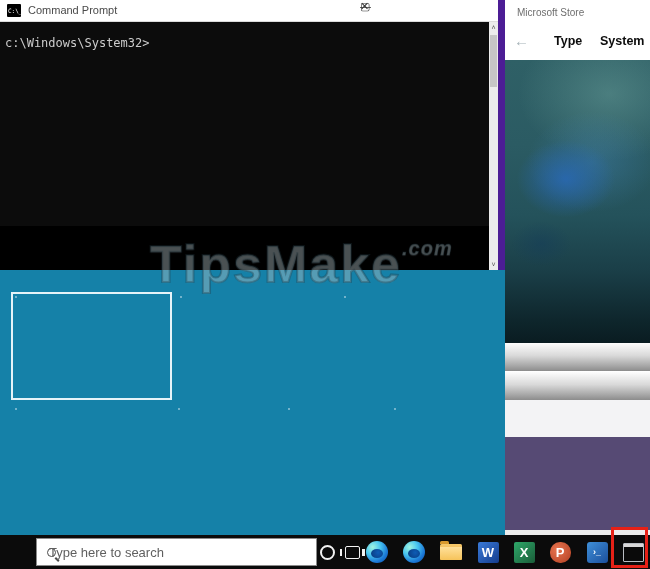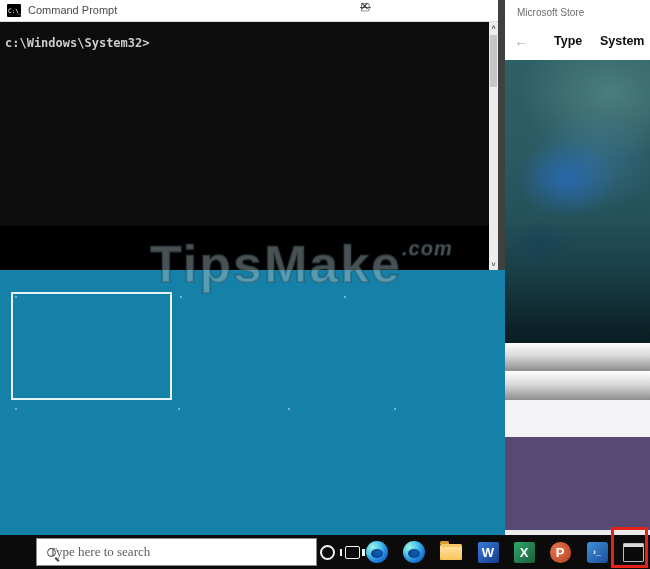--- a/index.html
+++ b/index.html
@@ -1,29 +1,29 @@
 <!DOCTYPE html>
 <html><head>
 <meta charset="utf-8">
 <style>
   html,body{margin:0;padding:0;background:#222;}
-  #screen{position:relative;width:650px;height:569px;background:#404040;overflow:hidden;
+  #screen{position:relative;width:650px;height:569px;background:#4c1d95;overflow:hidden;
           font-family:"Liberation Sans",sans-serif;-webkit-font-smoothing:antialiased;}
   #screen *{box-sizing:border-box;position:absolute;}
 
   
   .win-cmd{left:0;top:0;width:498px;height:270px;background:#000;}
   .cmd-titlebar{left:0;top:0;width:100%;height:22px;background:#fff;border-bottom:1px solid #dcdcdc;}
   .cmd-appicon{left:7px;top:4px;width:14px;height:13px;background:#000;border-radius:1px;}
   .cmd-appicon span{position:static;display:block;color:#fff;font-size:6px;line-height:13px;padding-left:1px;font-family:"DejaVu Sans Mono",monospace;}
   .cmd-title{left:28px;top:4px;font-size:11px;color:#4a4a4a;}
   .cmd-controls{right:0;top:0;width:138px;height:22px;display:flex;flex-direction:row;position:absolute;}
   .cmd-controls div{position:relative;flex:1;display:flex;align-items:center;justify-content:center;
                     font-size:11px;color:#333;cursor:default;}
-  .cmd-body{left:0;top:22px;width:100%;height:204px;background:#0c0c0c;font-weight:bold;}
+  .cmd-body{left:0;top:22px;width:100%;height:204px;background:#0c0c0c;}
   .cmd-prompt{left:5px;top:14px;font-family:"DejaVu Sans Mono",monospace;font-size:12px;color:#cccccc;white-space:pre;}
   .cmd-scroll{right:0;top:0;width:9px;height:248px;background:#ececec;}
   .cmd-scroll .arr{left:0;width:9px;height:11px;display:flex;align-items:center;justify-content:center;
                    font-size:7px;color:#555;position:absolute;}
   .cmd-scroll .arr.up{top:0;} .cmd-scroll .arr.down{bottom:0;}
   .cmd-thumb{left:1px;top:13px;width:7px;height:52px;background:#c6c6c6;}
 
   
   .switcher{left:0;top:270px;width:507px;height:265px;background:#1581a8;
             box-shadow:inset -2px 0 0 rgba(160,220,240,.45);}
@@ -105,21 +105,21 @@
   
   .taskbar{left:0;top:535px;width:650px;height:34px;background:#0b0b0b;z-index:70;}
   .tb-start{left:0;top:0;width:36px;height:34px;display:flex;align-items:center;justify-content:center;}
   .tb-start .panes{position:relative;width:17px;height:17px;display:grid;grid-template-columns:8px 8px;grid-template-rows:8px 8px;gap:1px;}
   .tb-start .panes i{position:relative;background:#f2f2f2;}
   .tb-search{left:36px;top:3px;width:281px;height:28px;background:#fff;border:1px solid #8a8a8a;
              display:flex;align-items:center;gap:8px;padding:0 10px;}
   .tb-search .mag{position:relative;flex:none;width:9px;height:9px;border:1.6px solid #4a4a4a;border-radius:50%;}
   .tb-search .mag:after{content:"";position:absolute;left:8px;top:8px;width:5px;height:1.6px;background:#4a4a4a;transform:rotate(45deg);transform-origin:0 0;}
   .tb-search input{position:relative;border:none;outline:none;flex:1;font-size:13px;color:#333;
-                   font-family:Liberation Serif, serif;background:transparent;}
+                   font-family:Liberation Sans, sans-serif;background:transparent;}
   .tb-search input::placeholder{color:#5f5f5f;opacity:1;}
   .tbi{top:5px;width:24px;height:24px;display:flex;align-items:center;justify-content:center;}
   .i-cortana{left:315px;} .i-cortana b{position:relative;width:15px;height:15px;border:2px solid #f2f2f2;border-radius:50%;}
   .i-taskview{left:340px;}
   .i-taskview .tv{position:relative;width:15px;height:13px;border:1.6px solid #f2f2f2;border-radius:2px;}
   .i-taskview .tv:before{content:"";position:absolute;left:-6px;top:2px;width:2.5px;height:7px;background:#f2f2f2;}
   .i-taskview .tv:after{content:"";position:absolute;right:-6px;top:2px;width:2.5px;height:7px;background:#f2f2f2;}
   .i-edge1{left:365px;} .i-edge2{left:402px;}
   .edge-ball{position:relative;width:22px;height:22px;border-radius:50%;
     background:radial-gradient(circle at 30% 28%,#9ff3e0 0%,#49c6ee 35%,#1b78d7 68%,#0b4fa0 100%);}

